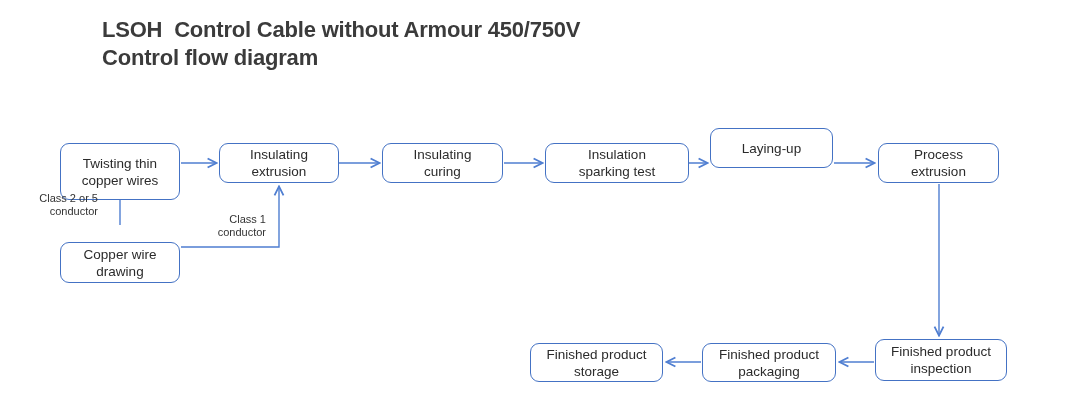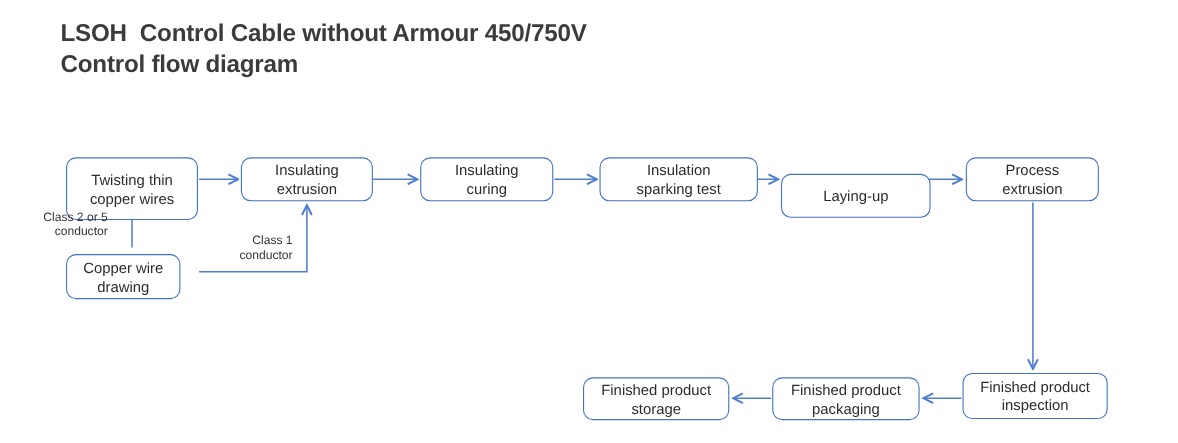--- a/index.html
+++ b/index.html
@@ -14,21 +14,21 @@
   .page-title {
     position: absolute;
     left: 55px;
     top: 16px;
     font-size: 22px;
     font-weight: bold;
     color: #3b3b3b;
     line-height: 28px;
     letter-spacing: -0.2px;
   }
-  .page-title div { white-space: pre; }
+  .page-title div { white-space: pre; margin-left: 47px; }
   .node {
     position: absolute;
     box-sizing: border-box;
     border: 1.4px solid #4472c4;
     border-radius: 9px;
     background: #ffffff;
     display: flex;
     align-items: center;
     justify-content: center;
     text-align: center;
@@ -89,26 +89,26 @@
 
   <div class="node" style="left:219px; top:143px; width:120px; height:40px;">Insulating
 extrusion</div>
 
   <div class="node" style="left:382px; top:143px; width:121px; height:40px;">Insulating
 curing</div>
 
   <div class="node" style="left:545px; top:143px; width:144px; height:40px;">Insulation
 sparking test</div>
 
-  <div class="node" style="left:710px; top:158px; width:136px; height:40px;text-align:center;">Laying-up</div>
+  <div class="node" style="left:710px; top:128px; width:123px; height:40px;text-align:center;">Laying-up</div>
 
   <div class="node" style="left:878px; top:143px; width:121px; height:40px;">Process
 extrusion</div>
 
-  <div class="node" style="left:60px; top:231px; width:104px; height:41px;">Copper wire
+  <div class="node" style="left:60px; top:242px; width:120px; height:41px;">Copper wire
 drawing</div>
 
   <div class="node" style="left:875px; top:339px; width:132px; height:42px;">Finished product
 inspection</div>
 
   <div class="node" style="left:702px; top:343px; width:134px; height:39px;">Finished product
 packaging</div>
 
   <div class="node" style="left:530px; top:343px; width:133px; height:39px;">Finished product
 storage</div>

